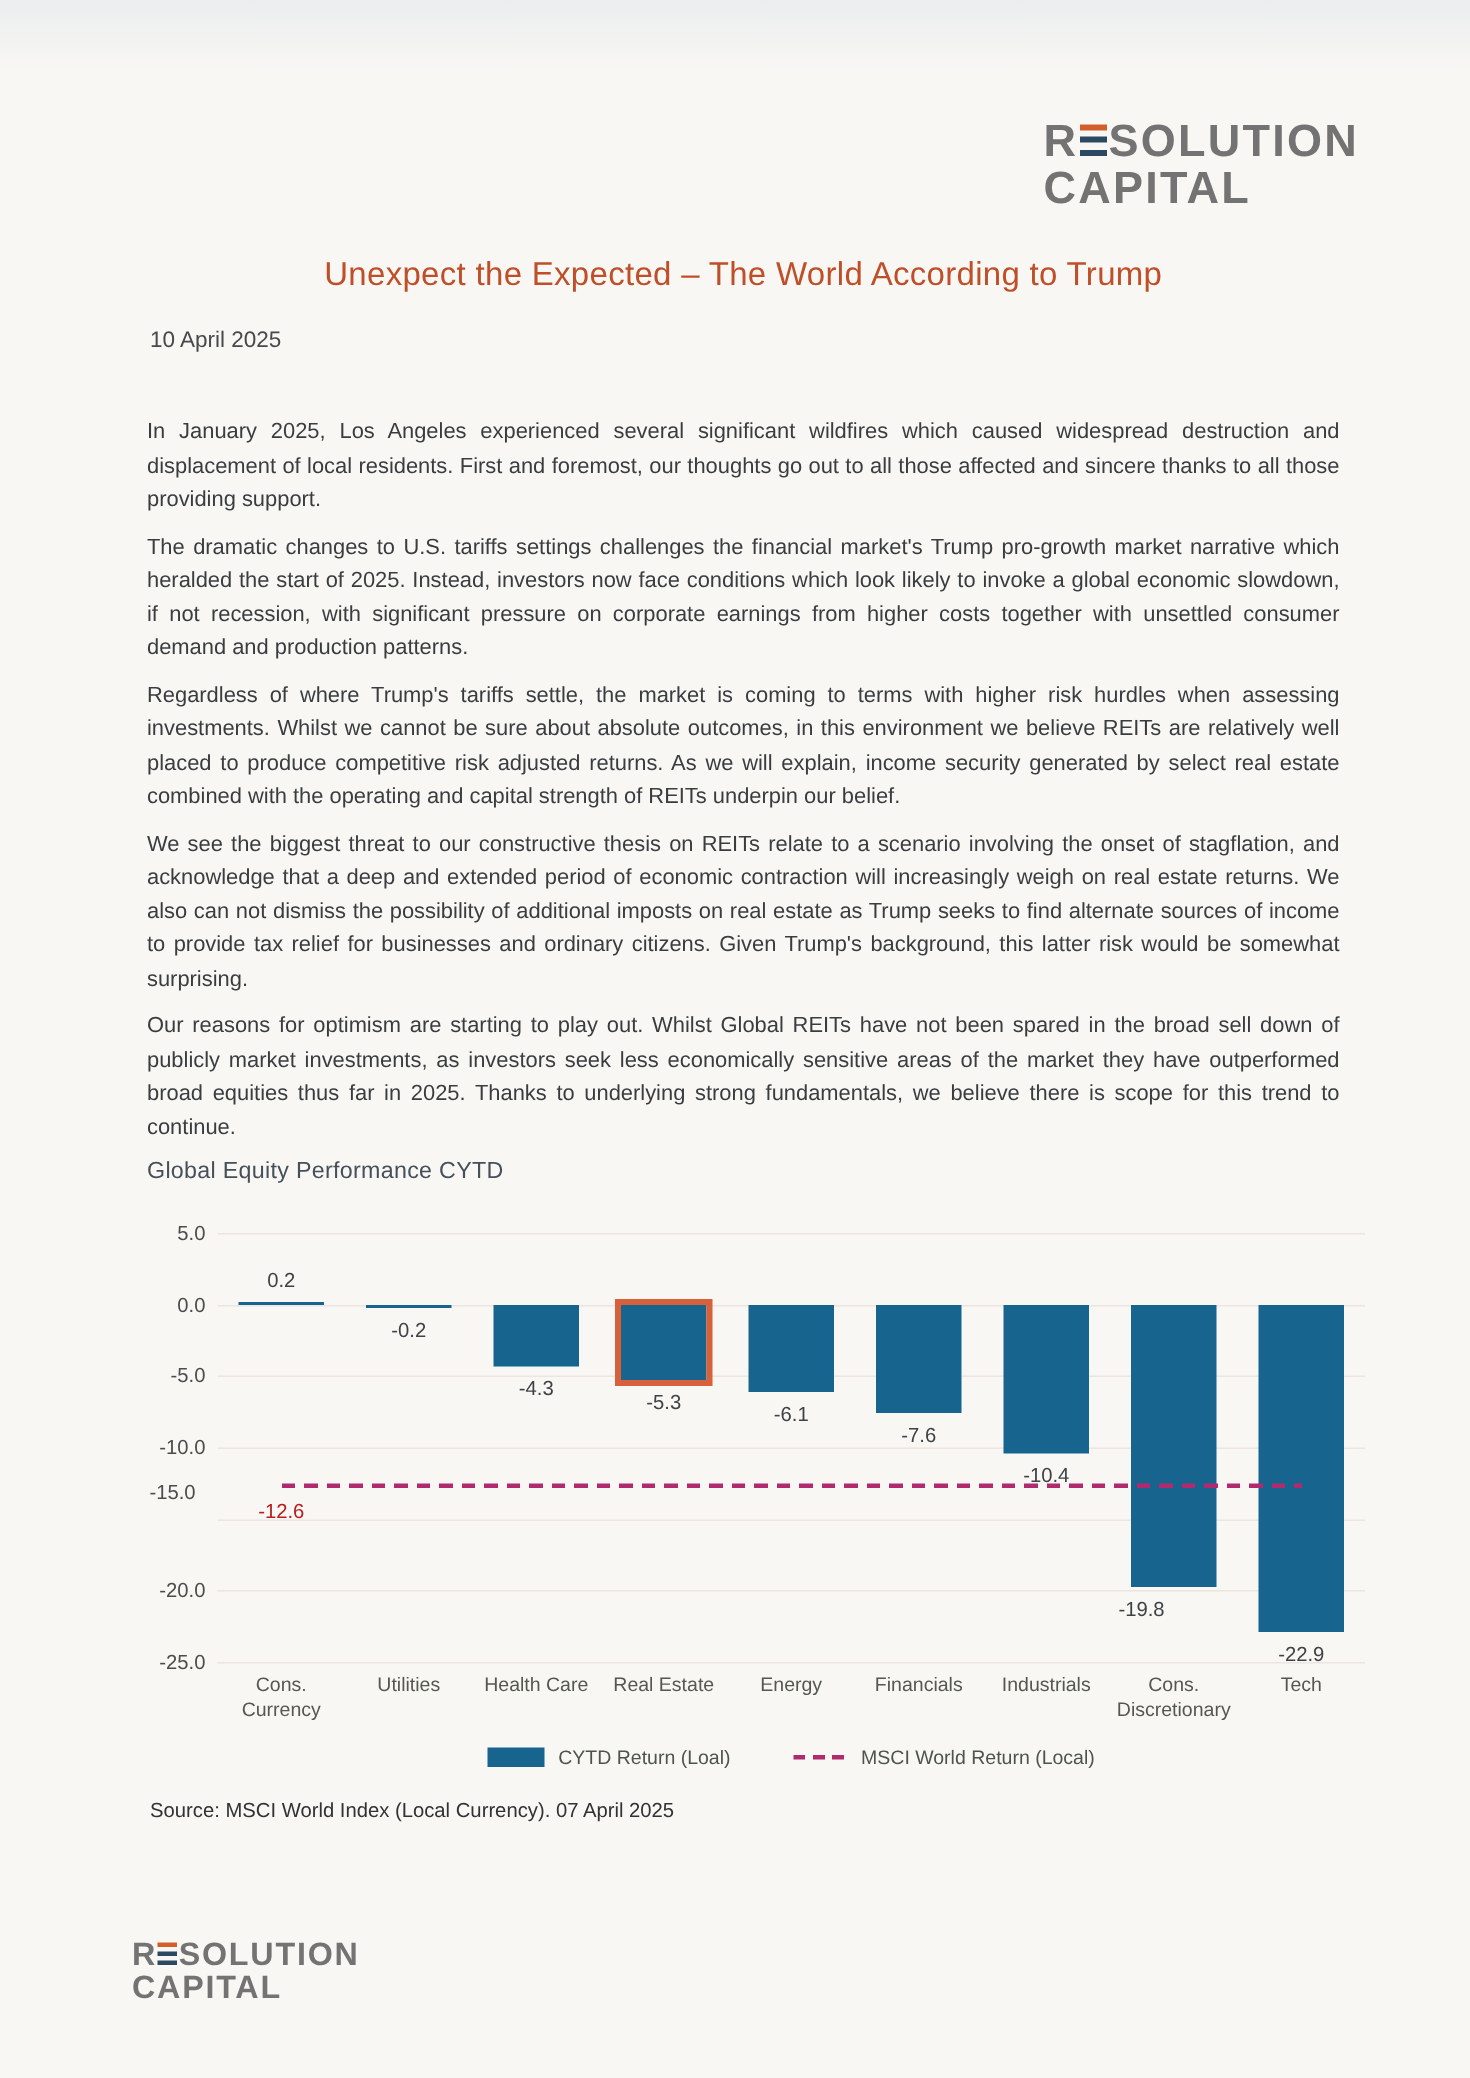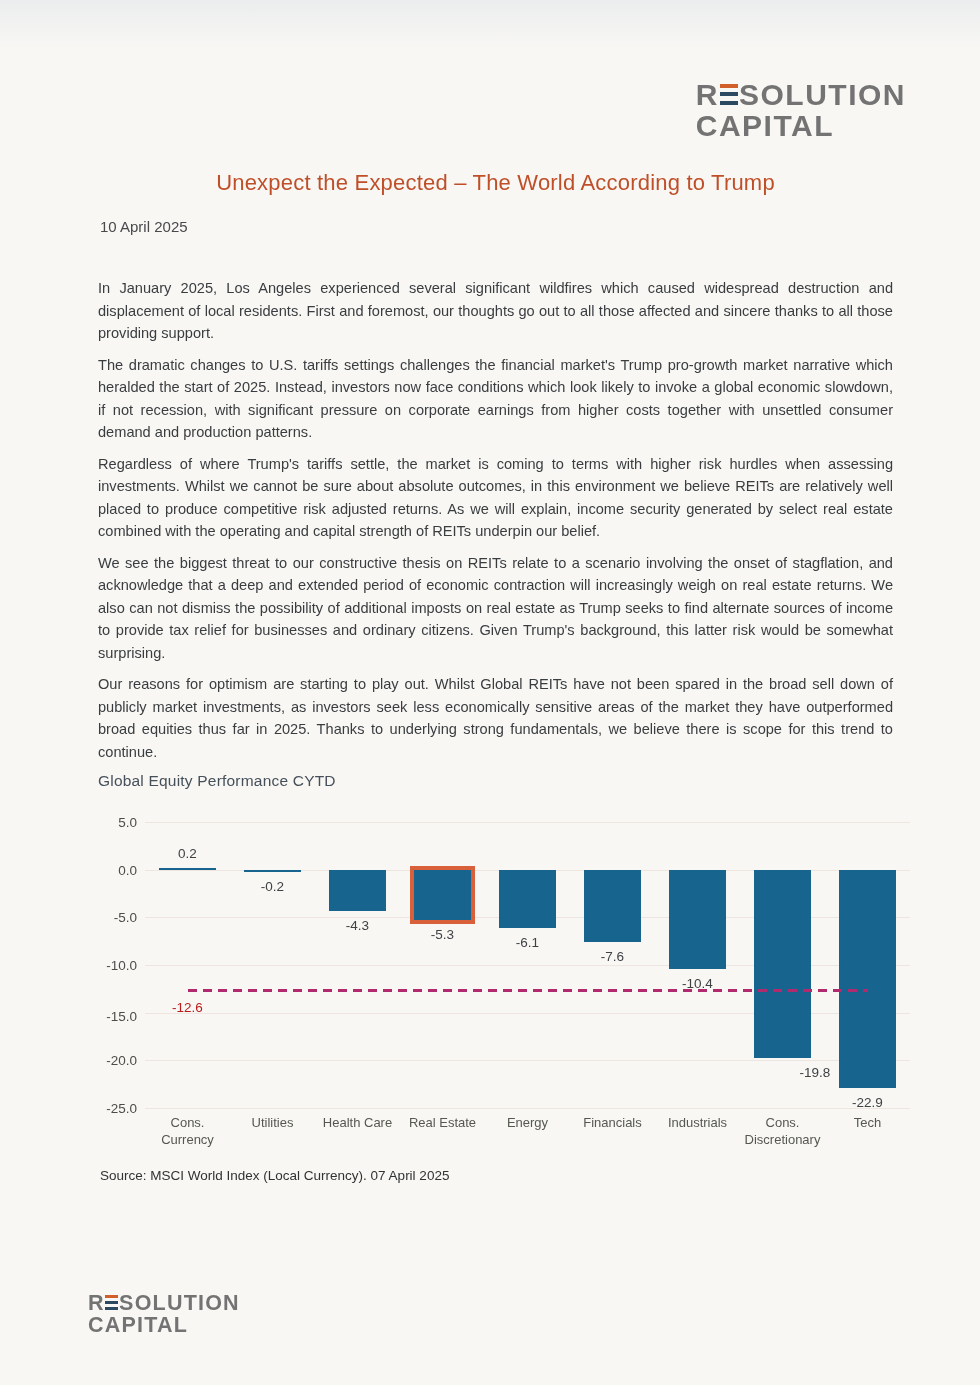--- a/index.html
+++ b/index.html
@@ -91,57 +91,67 @@
     <div class="chart-body">
         <div class="gridline" style="top: 0px;"></div>
         <div class="ytick" style="top: 0px;">5.0</div>
         <div class="gridline" style="top: 47.6667px;"></div>
         <div class="ytick" style="top: 47.6667px;">0.0</div>
         <div class="gridline" style="top: 95.3333px;"></div>
         <div class="ytick" style="top: 95.3333px;">-5.0</div>
         <div class="gridline" style="top: 143px;"></div>
         <div class="ytick" style="top: 143px;">-10.0</div>
         <div class="gridline" style="top: 190.667px;"></div>
-        <div class="ytick" style="top: 194px;">-15.0</div>
+        <div class="ytick" style="top: 173px; text-align: center;">-15.0</div>
         <div class="gridline" style="top: 238.333px;"></div>
         <div class="ytick" style="top: 238.333px;">-20.0</div>
         <div class="gridline" style="top: 286px;"></div>
         <div class="ytick" style="top: 286px;">-25.0</div>
         <div class="bar" style="left: 14px; top: 45.76px; height: 2px;"></div>
         <div class="val-label" style="left: 10.5px; top: 23.76px;">0.2</div>
         <div class="bar" style="left: 99px; top: 47.6667px; height: 2px;"></div>
         <div class="val-label" style="left: 95.5px; top: 56.5733px;">-0.2</div>
         <div class="bar" style="left: 184px; top: 47.6667px; height: 40.9933px;"></div>
         <div class="val-label" style="left: 180.5px; top: 95.66px; text-align: center;">-4.3</div>
         <div class="bar hl" style="left: 269px; top: 47.6667px; height: 50.5267px;"></div>
         <div class="val-label" style="left: 265.5px; top: 105.193px;">-5.3</div>
         <div class="bar" style="left: 354px; top: 47.6667px; height: 58.1533px;"></div>
         <div class="val-label" style="left: 350.5px; top: 112.82px;">-6.1</div>
         <div class="bar" style="left: 439px; top: 47.6667px; height: 72.4533px;"></div>
         <div class="val-label" style="left: 435.5px; top: 127.12px;">-7.6</div>
         <div class="bar" style="left: 524px; top: 47.6667px; height: 99.1467px;"></div>
         <div class="val-label" style="left: 520.5px; top: 153.813px;">-10.4</div>
         <div class="bar" style="left: 609px; top: 47.6667px; height: 188.76px;"></div>
-        <div class="val-label" style="left: 638px; top: 243.427px;">-19.8</div>
+        <div class="val-label" style="left: 584px; top: 243.427px;">-19.8</div>
         <div class="bar" style="left: 694px; top: 47.6667px; height: 218.313px;"></div>
         <div class="val-label" style="left: 690.5px; top: 272.98px;">-22.9</div>
         <div class="ref-line" style="left: 42.5px; width: 680px; top: 166.787px; background: repeating-linear-gradient(90deg, rgb(177, 42, 109) 0px, rgb(177, 42, 109) 9px, rgba(0, 0, 0, 0) 9px, rgba(0, 0, 0, 0) 15px);"></div>
         <div class="ref-label" style="left: 10.5px; top: 177.787px;">-12.6</div>
       </div>
     <div class="cat-row">
         <div class="cat-label">Cons. Currency</div>
         <div class="cat-label">Utilities</div>
         <div class="cat-label">Health Care</div>
         <div class="cat-label">Real Estate</div>
         <div class="cat-label">Energy</div>
         <div class="cat-label">Financials</div>
         <div class="cat-label">Industrials</div>
         <div class="cat-label">Cons. Discretionary</div>
         <div class="cat-label">Tech</div>
       </div>
+    <div class="legend">
+        <div class="legend-item">
+          <div class="swatch-bar" style="background: rgb(23, 100, 143);"></div>
+          <div class="">CYTD Return (Loal)</div>
+        </div>
+        <div class="legend-item">
+          <div class="swatch-dash"></div>
+          <div class="">MSCI World Return (Local)</div>
+        </div>
+      </div>
     <p class="source">Source: MSCI World Index (Local Currency). 07 April 2025</p>
   </section>
 </div>
 
 <div class="logo logo-footer">
   <span class="logo-line"><span>R</span><span class="logo-e"><i class="b1"></i><i class="b2"></i><i class="b3"></i></span><span>SOLUTION</span></span>
   <span class="logo-line">CAPITAL</span>
 </div>
 
 </body></html>

